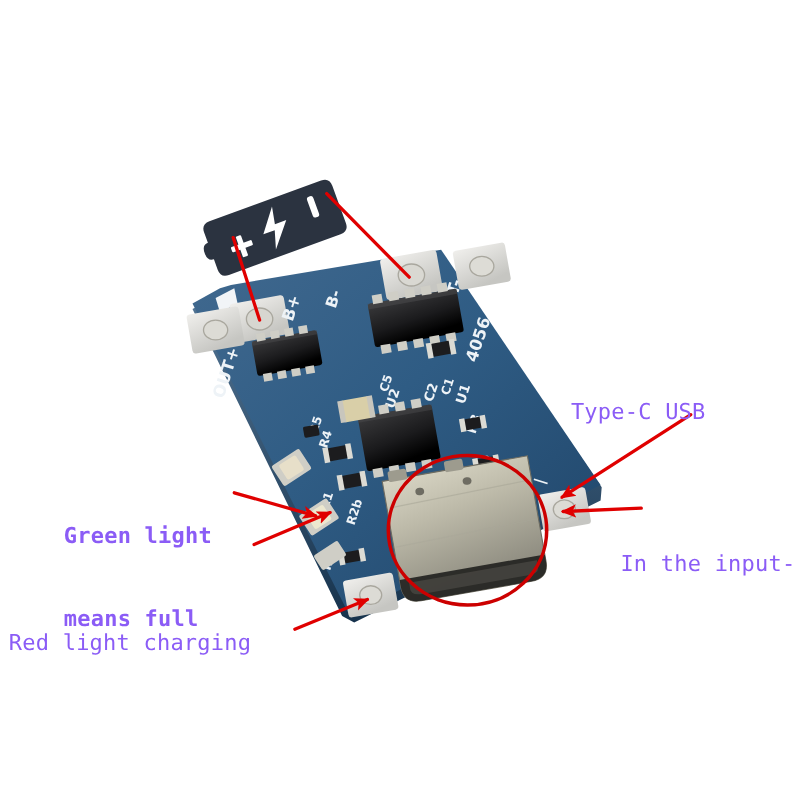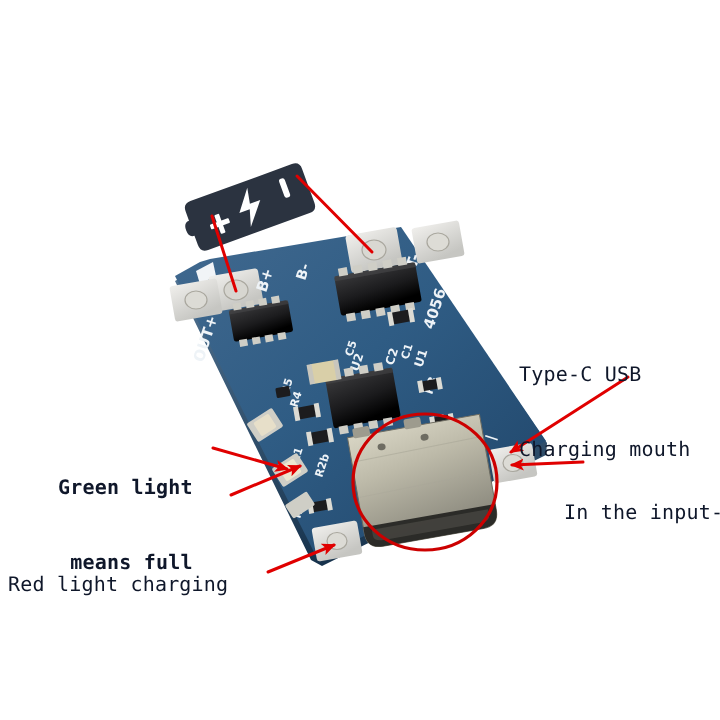--- a/index.html
+++ b/index.html
@@ -9,21 +9,21 @@
     background:#ffffff;
     font-family:"DejaVu Sans Mono","Liberation Mono",monospace;
     overflow:hidden;
     position:relative;
   }
   #stage{position:absolute;inset:0;width:720px;height:720px;}
   #svgroot{position:absolute;left:0;top:0;width:720px;height:720px;}
 
   .anno-label{
     position:absolute;
-    color:#0f172a;
+    color:#8b5cf6;
     font-family:"DejaVu Sans Mono","Liberation Mono",monospace;
     font-size:20px;
     line-height:25px;
     letter-spacing:0.2px;
     white-space:pre;
     font-weight:400;
     text-rendering:geometricPrecision;
   }
   #lbl-green{left:58px;top:425px;font-weight:bold;}
   #lbl-red{left:8px;top:522px;}
@@ -255,30 +255,29 @@
       <path d="M268,572 L334,545" marker-end="url(#arrowhead)"></path>
       <path d="M628,377 L511,452" marker-end="url(#arrowhead)"></path>
       <path d="M583,462 L512,465" marker-end="url(#arrowhead)"></path>
     </g>
 
     <ellipse cx="425" cy="482" rx="72" ry="68" fill="none" stroke="#cc0000" stroke-width="3.2"></ellipse>
   </svg>
 
   <div class="anno-label" id="lbl-green">
     <div>Green light</div>
-    <div style="text-align:right">means full</div>
+    <div style="text-align:left">means full</div>
   </div>
 
   <div class="anno-label" id="lbl-red">
     <div>Red light charging</div>
   </div>
 
 
   <div class="anno-label" id="lbl-typec">
     <div>Type-C USB</div>
-    <div>Charging mouth</div>
   </div>
 
   <div class="anno-label" id="lbl-inminus">
     <div>In the input-</div>
   </div>
 
 </div>
 
 </body></html>

